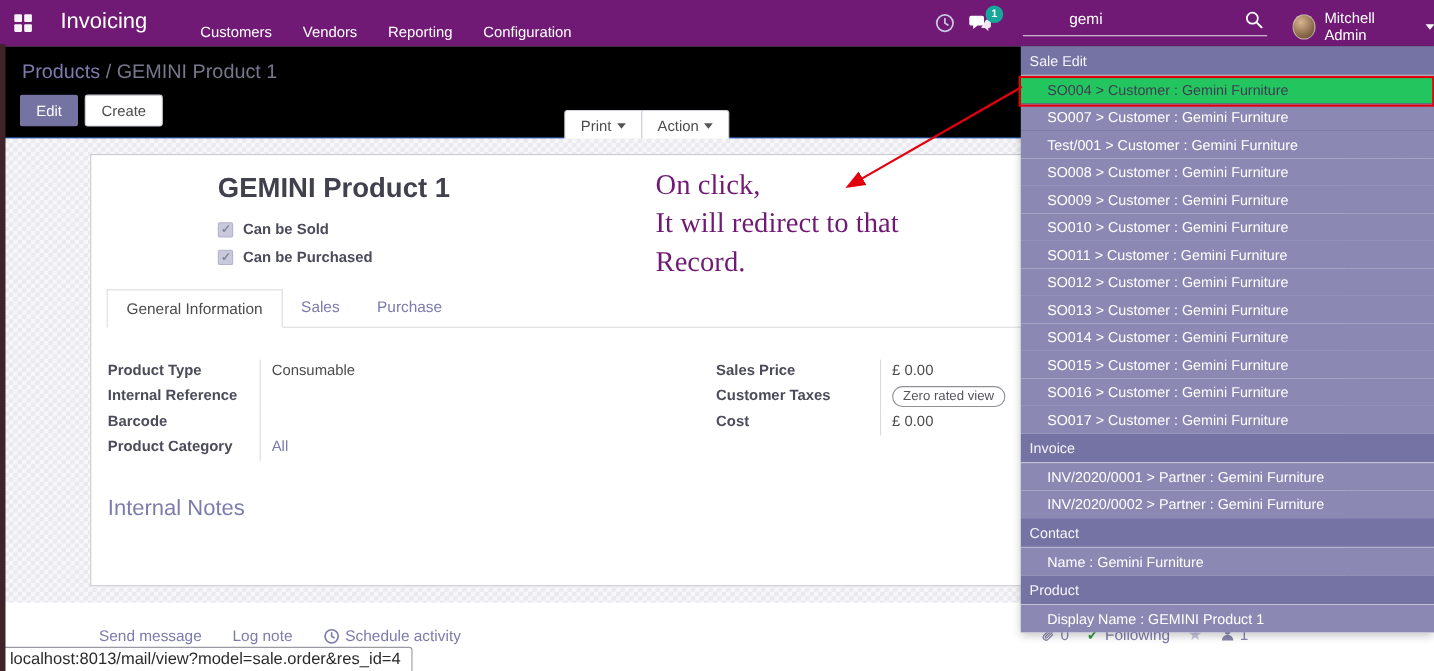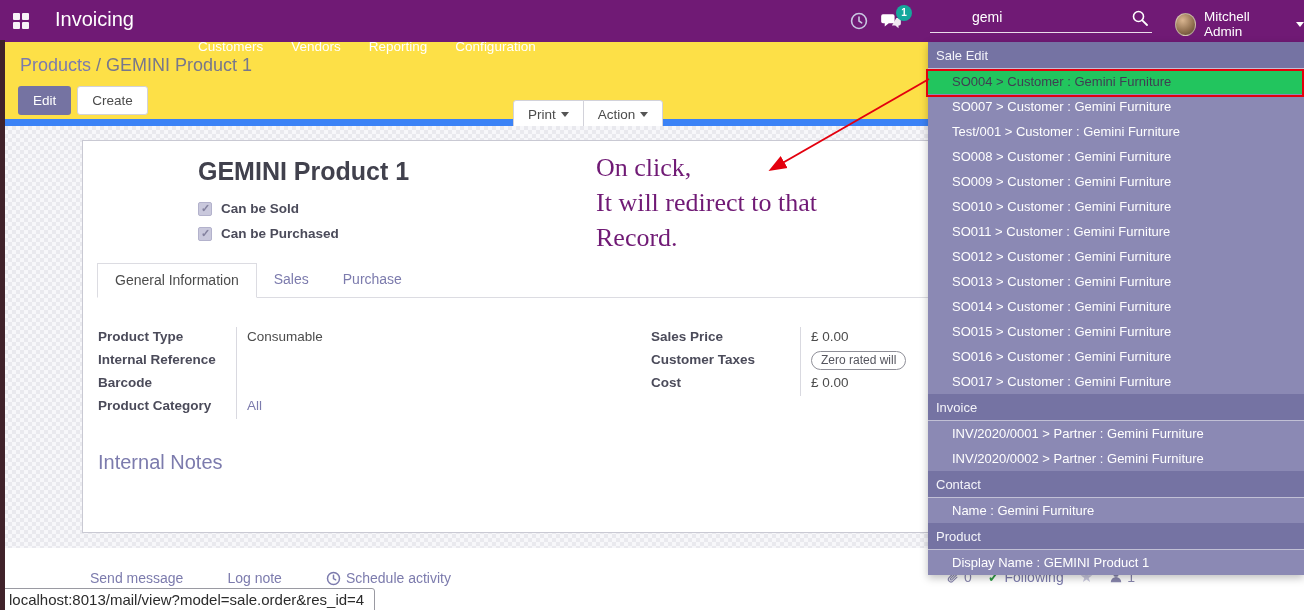--- a/index.html
+++ b/index.html
@@ -4,34 +4,34 @@
 <style>
   * { margin:0; padding:0; box-sizing:border-box; }
   body { font-family:"Liberation Sans", sans-serif; }
   .screen { position:relative; width:1304px; height:610px; overflow:hidden; background:#fff; font-family:"Liberation Sans", sans-serif; }
 
   
   .navbar { position:absolute; top:0; left:0; right:0; height:42px; background:#701a75; color:#fff; z-index:40; }
   .apps-icon { position:absolute; left:13px; top:13px; width:16px; height:16px; display:grid; grid-template-columns:7px 7px; grid-template-rows:7px 7px; gap:2px; cursor:pointer; }
   .apps-icon i { background:#fff; opacity:.95; border-radius:1px; }
   .brand { position:absolute; left:55px; top:8px; font-size:20px; font-weight:400; cursor:pointer; }
-  .nav-menus { position:absolute; left:196px; top:0; height:58px; display:flex; align-items:flex-end; gap:24px; font-size:13.5px; }
+  .nav-menus { position:absolute; left:180px; top:0; height:58px; display:flex; align-items:center; gap:24px; font-size:13.5px; }
   .nav-menu { cursor:pointer; padding:4px 2px; }
   .nav-clock { position:absolute; left:850px; top:12px; color:#c9c8e2; cursor:pointer; }
   .nav-chat { position:absolute; left:880px; top:13px; cursor:pointer; }
   .chat-badge { position:absolute; left:16px; top:-8px; min-width:16px; height:16px; border-radius:50%; background:#16a79c; color:#fff; font-size:10px; line-height:16px; text-align:center; font-weight:bold; }
   .nav-search { position:absolute; left:930px; top:4px; width:222px; border-bottom:1px solid rgba(255,255,255,.85); }
   .nav-search input { width:190px; background:transparent; border:none; outline:none; color:#fff; font-size:14px; padding:5px 0 7px 2px; font-family:"Liberation Sans", sans-serif;margin-left:40px; }
   .search-glass { position:absolute; right:4px; top:6px; }
   .nav-user { position:absolute; left:1175px; top:9px; display:flex; align-items:center; gap:8px; font-size:13.5px; cursor:pointer; }
   .avatar { width:23px; height:23px; border-radius:50%; background:radial-gradient(circle at 35% 30%, #d9b590, #8a6a4a 62%, #55402c); border:1px solid rgba(255,255,255,.45); }
   .caret { display:inline-block; width:0; height:0; border-left:4px solid transparent; border-right:4px solid transparent; border-top:5px solid currentColor; margin-left:5px; vertical-align:2px; }
 
   
-  .cpanel { position:absolute; top:42px; left:0; right:0; height:84px; background:#fde047; border-bottom:7px solid #3b82f6; }
+  .cpanel { position:absolute; top:42px; left:0; right:0; height:84px; background:#000000; border-bottom:1px solid #3b82f6; }
   .breadcrumb { position:absolute; left:20px; top:13px; font-size:18px; color:#77778c; }
   .bc-link { color:#7c7bad; cursor:pointer; }
   .btn-row { position:absolute; left:18px; top:44px; display:flex; gap:6px; }
   .btn { font-size:13.5px; padding:6px 14px; border-radius:3px; border:1px solid transparent; cursor:pointer; font-family:"Liberation Sans", sans-serif; }
   .btn-primary { background:#7573a2; color:#fff; }
   .btn-default { background:#fff; border-color:#d2d2da; color:#4c4c4c; }
   .btn-group { position:absolute; left:513px; top:44px; display:flex;margin-top:14px; }
   .btn-group .btn { border-radius:0; }
   .btn-group .btn:first-child { border-radius:3px 0 0 3px; }
   .btn-group .btn:last-child { border-radius:0 3px 3px 0; margin-left:-1px; }
@@ -57,21 +57,21 @@
   .fg-left { left:15px; top:186px; grid-template-columns:138px 460px; }
   .fg-right { left:568px; top:186px; grid-template-columns:149px 215px; }
   .fgrid .lbl { font-weight:bold; color:#4b4b5a; height:23px; line-height:20px; }
   .fgrid .val { border-left:1px solid #d9d9e0; padding-left:10px; height:23px; line-height:20px; }
   .val.link { color:#7c7bad; cursor:pointer; }
   .pill { display:inline-block; border:1px solid #8f8f98; border-radius:10px; padding:0 9px; font-size:12px; line-height:17px; color:#55555e; }
   .notes-heading { position:absolute; left:15px; top:310px; font-size:20px; font-weight:normal; color:#7c7bad; }
 
   
   .chatter { position:absolute; top:548px; left:0; right:0; height:62px; background:#fff; }
-  .chatter-links { position:absolute; left:90px; top:22px; display:flex; gap:44px; font-size:14px; color:#7c7bad; }
+  .chatter-links { position:absolute; left:90px; top:22px; display:flex; gap:28px; font-size:14px; color:#7c7bad; }
   .chatter-link { cursor:pointer; display:flex; align-items:center; gap:5px; }
   .follow-row { position:absolute; left:946px; top:20px; display:flex; align-items:center; gap:16px; font-size:14px; color:#7c7bad; }
   .attach, .follower { display:flex; align-items:center; gap:4px; cursor:pointer; color:#8886ad; }
   .following { display:flex; align-items:center; gap:5px; cursor:pointer; color:#7c7bad; }
   .following::before { content:"✓"; color:#2e9b45; font-weight:bold; }
   .star-icon { color:#c9c8de; font-size:15px; cursor:pointer; }
   .star-icon::before { content:"★"; }
 
   
   .sdrop { position:absolute; left:928px; top:42px; width:376px; z-index:50; font-size:13px; box-shadow:0 3px 8px rgba(0,0,0,.25); }
@@ -177,21 +177,21 @@
         <div class="lbl">Barcode</div>
         <div class="val"></div>
         <div class="lbl">Product Category</div>
         <div class="val link">All</div>
       </div>
 
       <div class="fgrid fg-right">
         <div class="lbl">Sales Price</div>
         <div class="val">£ 0.00</div>
         <div class="lbl">Customer Taxes</div>
-        <div class="val"><span class="pill">Zero rated will</span></div>
+        <div class="val"><span class="pill">Zero rated view</span></div>
         <div class="lbl">Cost</div>
         <div class="val">£ 0.00</div>
       </div>
 
       <div class="notes-heading">Internal Notes</div>
     </div>
   </div>
 
   <div class="chatter">
     <div class="chatter-links">

